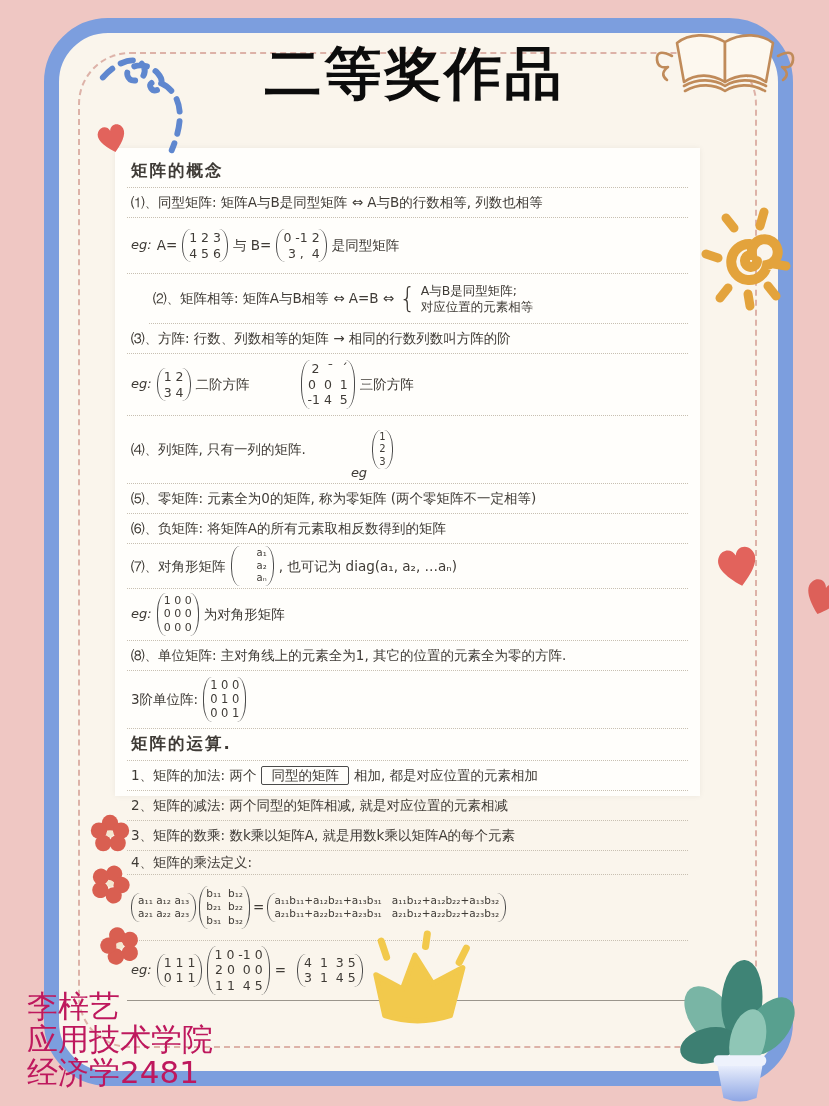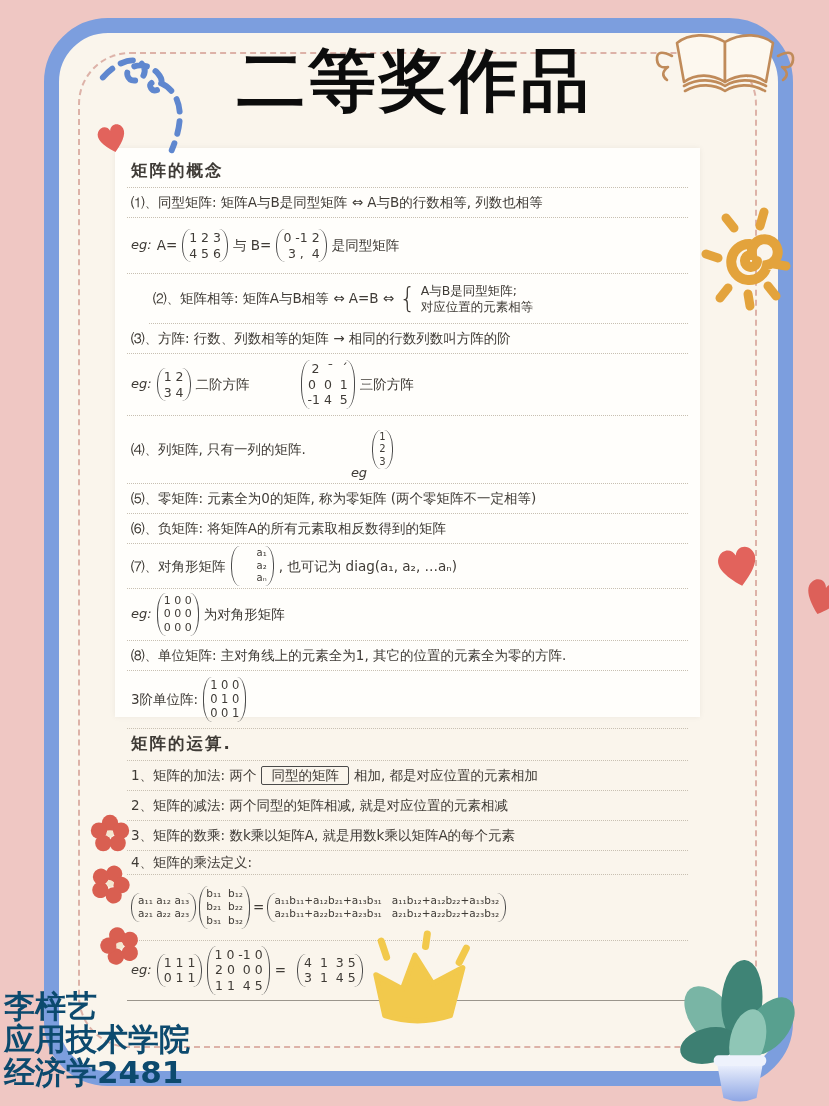--- a/index.html
+++ b/index.html
@@ -13,25 +13,25 @@
     position:absolute;top:18px;right:36px;bottom:20px;left:44px;
     background:#faf5ec;border:15px solid #7c9ede;border-radius:64px;
   }
   .dashed-inset{
     position:absolute;top:52px;right:72px;bottom:58px;left:78px;
     border:2px dashed #ddb2a8;border-radius:52px;pointer-events:none;
   }
   
   .big-title{
     position:absolute;top:36px;left:0;right:0;text-align:center;
-    font-size:68px;font-weight:800;color:#0c0c0c;letter-spacing:3px;z-index:6;
+    font-size:57px;font-weight:800;color:#0c0c0c;letter-spacing:3px;z-index:6;
   }
   
   .paper{
-    position:absolute;left:115px;top:148px;width:585px;height:569px;
+    position:absolute;left:115px;top:148px;width:585px;height:648px;
     background:#fffefb;box-shadow:0 0 6px rgba(0,0,0,.06);
     padding:8px 12px 6px 12px;box-sizing:border-box;z-index:4;
     color:#3f3b36;font-size:13.5px;line-height:1.25;
   }
   .row{
     display:flex;align-items:center;gap:5px;
     border-bottom:1px dotted #c8c0b2;
     padding:2px 4px;min-height:30px;box-sizing:border-box;
     white-space:nowrap;
   }
@@ -42,22 +42,22 @@
     border-radius:9px/45%;padding:1px 6px;line-height:1.25;
     font-size:12.5px;vertical-align:middle;
   }
   .mx-sm{font-size:10.5px;line-height:1.3;}
   .stack{display:inline-block;white-space:pre;font-size:12.5px;line-height:1.25;}
   .brace{font-size:26px;font-weight:300;transform:scaleY(1.1);}
   .boxed{border:1.2px solid #4a4a4a;padding:0 9px;border-radius:2px;}
   .eg{font-style:italic;font-size:13px;}
   
   .author{
-    position:absolute;left:4px;top:990px;z-index:20;
-    font-size:31px;font-weight:700;line-height:1.06;color:#0c4a6e;
+    position:absolute;left:27px;top:990px;z-index:20;
+    font-size:31px;font-weight:400;line-height:1.06;color:#be185d;
   }
   
   .deco{position:absolute;z-index:5;}
 </style>
 </head>
 <body>
 
 <div class="frame"></div>
 <div class="dashed-inset"></div>
 

